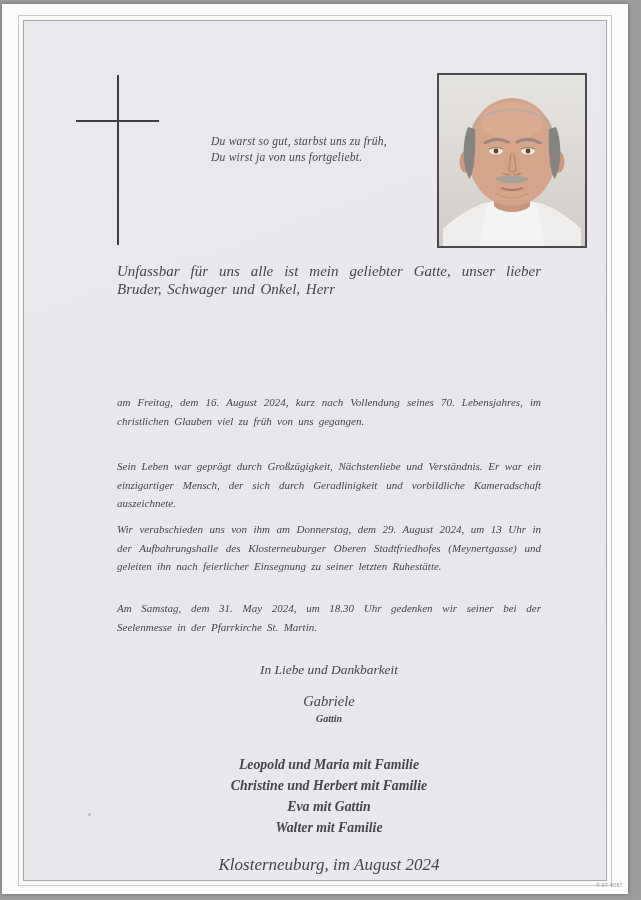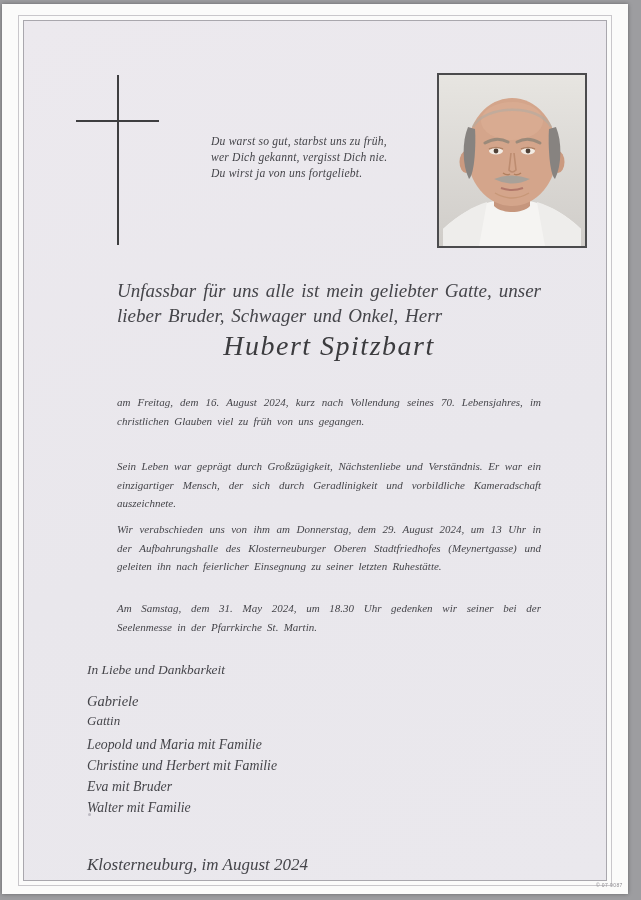--- a/index.html
+++ b/index.html
@@ -28,32 +28,32 @@
   .layer{position:absolute;left:0;top:0;width:641px;height:796px;padding-left:25px;}
   .txt{color:#45454a;font-style:italic;}
   .cross-v{position:absolute;left:117px;top:75px;width:2px;height:170px;background:#3e3e40;}
   .cross-h{position:absolute;left:76px;top:120px;width:83px;height:2px;background:#3e3e40;}
   .poem{position:absolute;left:211px;top:134px;width:220px;
         font-size:11.6px;line-height:15.8px;letter-spacing:.2px;}
   .photo{
     position:absolute;left:437px;top:73px;width:146px;height:171px;
     border:2px solid #4b4b4d;background:#dcd9d4;box-sizing:content-box;
   }
-  .intro{position:absolute;left:117px;top:278px;width:424px;
-         font-size:19px;line-height:25px;text-align:justify;word-spacing:2px;}
+  .intro{position:absolute;left:117px;top:262px;width:424px;
+         font-size:15px;line-height:18px;text-align:justify;word-spacing:2px;}
   .name{position:absolute;left:87px;top:330px;width:484px;text-align:center;
         font-size:28px;letter-spacing:1.5px;color:#3c3c3f;font-style:italic;}
   .para{position:absolute;left:117px;width:424px;
         font-size:11px;line-height:18.6px;text-align:justify;word-spacing:2.5px;}
   .p1{top:393px;} .p2{top:457px;} .p3{top:520px;} .p4{top:599px;}
-  .center{position:absolute;left:87px;width:484px;}
+  .center{position:absolute;left:87px;width:484px;text-align:center;}
   .closing{top:662px;font-size:13.4px;}
   .widow{top:693px;font-size:14.5px;}
-  .relation{top:713px;font-size:13px;}
-  .family{top:734px;font-size:13.8px;line-height:21px;}
+  .relation{top:713px;font-size:10px;font-weight:bold;}
+  .family{top:754px;font-size:13.8px;line-height:21px;font-weight:bold;}
   .behalf{top:819px;font-size:13.4px;}
   .dateline{top:855px;font-size:17px;}
   .printmark{position:absolute;left:596px;top:882px;width:44px;
              font-size:5px;color:#8d8b90;font-style:normal;
              font-family:"Liberation Sans",sans-serif;letter-spacing:.4px;}
   .speck{position:absolute;left:88px;top:813px;width:3px;height:3px;border-radius:50%;
          background:#97949e;opacity:.55;}
 </style>
 </head>
 <body>
@@ -67,21 +67,20 @@
 
   <div class="layer">
 
     <div>
       <div class="cross-v"></div>
       <div class="cross-h"></div>
     </div>
 
     <div class="poem txt">
       <div>Du warst so gut, starbst uns zu früh,</div>
-      <div>wer Dich gekannt, vergisst Dich nie.</div>
       <div>Du wirst ja von uns fortgeliebt.</div>
     </div>
 
     <div class="photo">
       <svg width="146" height="171" viewBox="0 0 146 171">
         <defs>
           <linearGradient id="bgGrad" x1="0" y1="0" x2="0" y2="1">
             <stop offset="0" stop-color="#e7e5e1"></stop>
             <stop offset="1" stop-color="#d0cdc9"></stop>
           </linearGradient>
@@ -121,35 +120,34 @@
         <path d="M55,104 Q73,97 91,104 Q73,113 55,104 Z" fill="#a8a199"></path>
 
         <path d="M62,113 Q73,117 84,113" fill="none" stroke="#b0776a" stroke-width="2"></path>
 
         <path d="M56,118 Q73,128 90,118" fill="none" stroke="#c2916f" stroke-width="1.4" opacity="0.7"></path>
       </svg>
     </div>
 
     <div class="intro txt">Unfassbar für uns alle ist mein geliebter Gatte, unser lieber Bruder, Schwager und Onkel, Herr</div>
 
-    <div class="name">Hubert Spitzbart</div>
 
     <div class="para p1 txt">am Freitag, dem 16. August 2024, kurz nach Vollendung seines 70. Lebensjahres, im christlichen Glauben viel zu früh von uns gegangen.</div>
     <div class="para p2 txt">Sein Leben war geprägt durch Großzügigkeit, Nächstenliebe und Verständnis. Er war ein einzigartiger Mensch, der sich durch Geradlinigkeit und vorbildliche Kameradschaft auszeichnete.</div>
     <div class="para p3 txt">Wir verabschieden uns von ihm am Donnerstag, dem 29. August 2024, um 13 Uhr in der Aufbahrungshalle des Klosterneuburger Oberen Stadtfriedhofes (Meynertgasse) und geleiten ihn nach feierlicher Einsegnung zu seiner letzten Ruhestätte.</div>
     <div class="para p4 txt">Am Samstag, dem 31. May 2024, um 18.30 Uhr gedenken wir seiner bei der Seelenmesse in der Pfarrkirche St. Martin.</div>
 
     <div class="center closing txt">In Liebe und Dankbarkeit</div>
     <div class="center widow txt">Gabriele</div>
     <div class="center relation txt">Gattin</div>
 
     <div class="center family txt">
       <div>Leopold und Maria mit Familie</div>
       <div>Christine und Herbert mit Familie</div>
-      <div>Eva mit Bruder</div>
+      <div>Eva mit Gattin</div>
       <div>Walter mit Familie</div>
     </div>
 
     <div class="center dateline txt">Klosterneuburg, im August 2024</div>
 
     <div class="printmark">© 07 9087</div>
 
     <div class="speck"></div>
   </div>
 </div>

